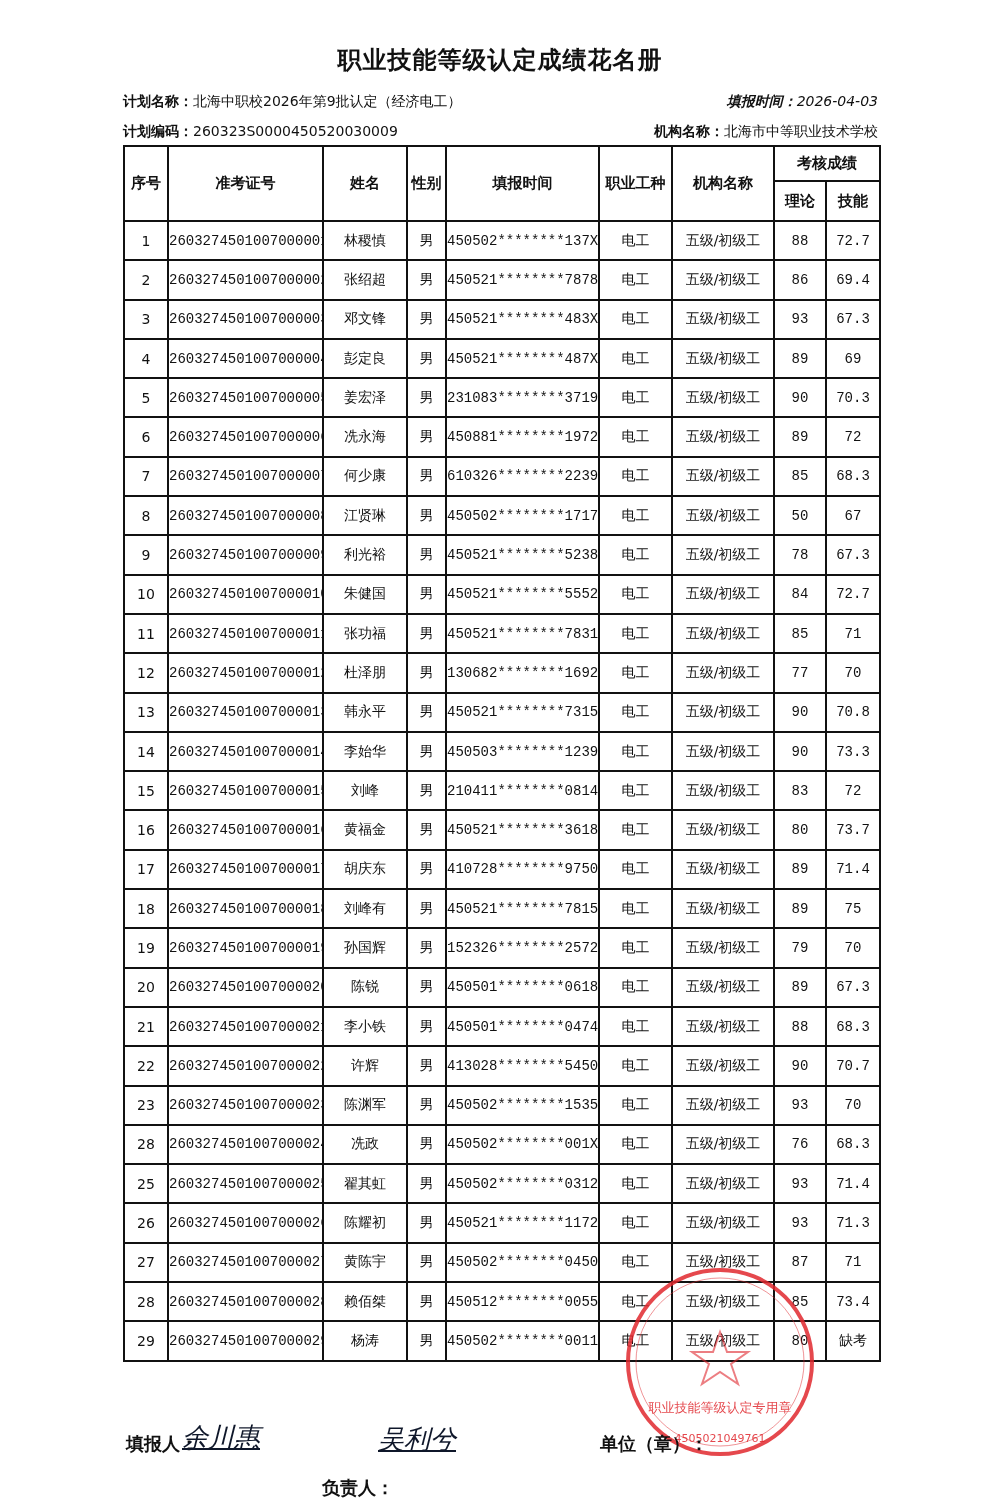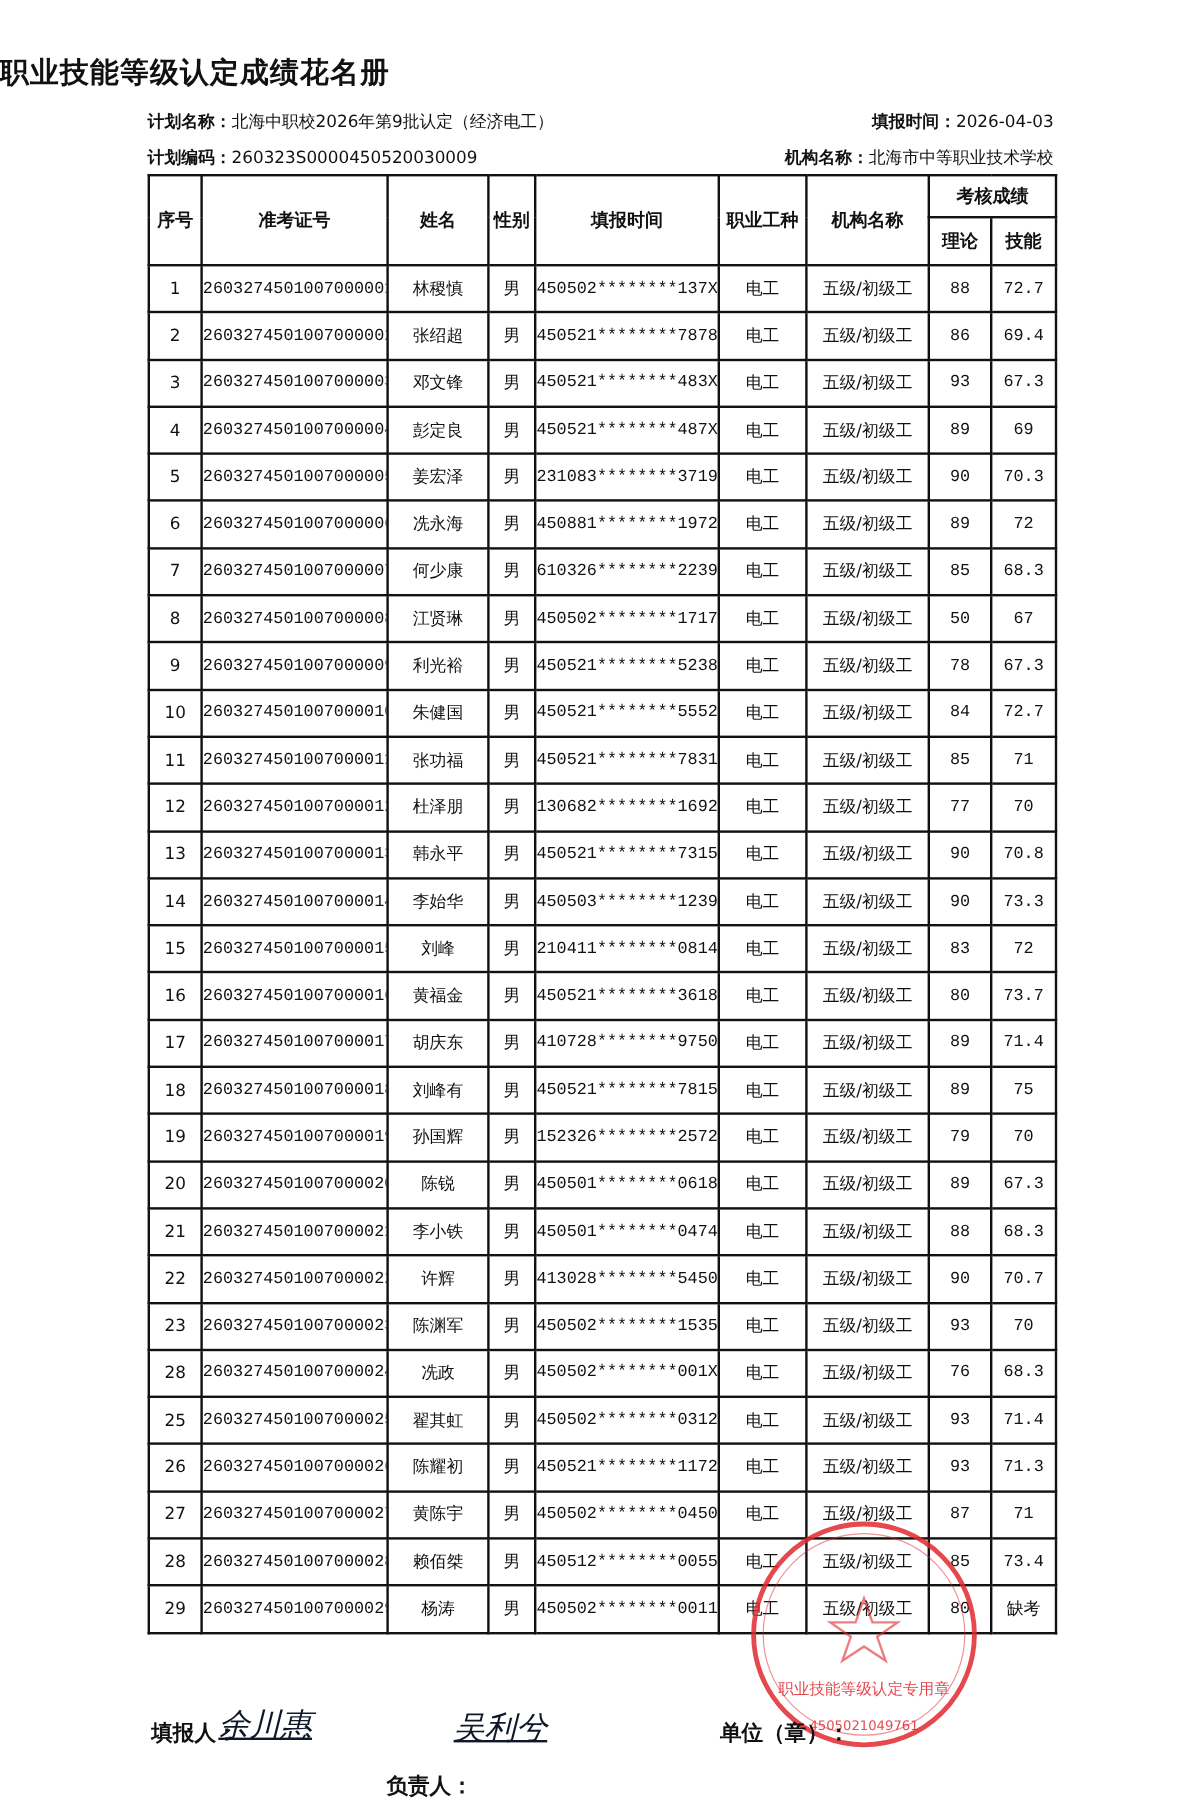--- a/index.html
+++ b/index.html
@@ -1,18 +1,18 @@
 <!DOCTYPE html>
 <html><head>
 <meta charset="utf-8">
 <style>
   html, body { margin: 0; padding: 0; background: #ffffff; }
   body { width: 1000px; height: 1508px; position: relative; overflow: hidden;
          font-family: "DejaVu Sans", "Liberation Sans", sans-serif; color: #111; }
-  .title { position: absolute; left: 0; width: 1000px; top: 44px; text-align: left;
+  .title { position: absolute; left: 0; width: 1000px; top: 44px; text-align: center;
            font-size: 24px; font-weight: bold; letter-spacing: 1px; }
   .meta { position: absolute; font-size: 14px; white-space: nowrap; }
   .meta .lbl { font-weight: bold; }
   table.roster { position: absolute; left: 123px; top: 145px; border-collapse: collapse;
                  table-layout: fixed; width: 756px; }
   table.roster td, table.roster th { border: 2px solid #111; padding: 0; font-size: 14px;
                  text-align: center; vertical-align: middle; overflow: hidden; white-space: nowrap; }
   table.roster th { font-weight: bold; font-size: 15px; margin-top: 26px; }
   table.roster tr.h1 th { height: 33px; }
   table.roster tr.h2 th { height: 38px; }
@@ -25,21 +25,21 @@
   .stamp { position: absolute; left: 620px; top: 1262px; width: 200px; height: 200px; pointer-events: none; }
 </style>
 </head>
 <body>
 
 <div class="title">职业技能等级认定成绩花名册</div>
 
 <div class="meta" style="left:123px; top:93px;">
   <span class="lbl">计划名称：</span><span>北海中职校2026年第9批认定（经济电工）</span>
 </div>
-<div class="meta" style="right:122px; top:93px;">
+<div class="meta" style="right:122px; top:93px;font-style:italic;">
   <span class="lbl">填报时间：</span><span>2026-04-03</span>
 </div>
 <div class="meta" style="left:123px; top:123px;">
   <span class="lbl">计划编码：</span><span>260323S0000450520030009</span>
 </div>
 <div class="meta" style="right:122px; top:123px;">
   <span class="lbl">机构名称：</span><span>北海市中等职业技术学校</span>
 </div>
 
 <table class="roster">

